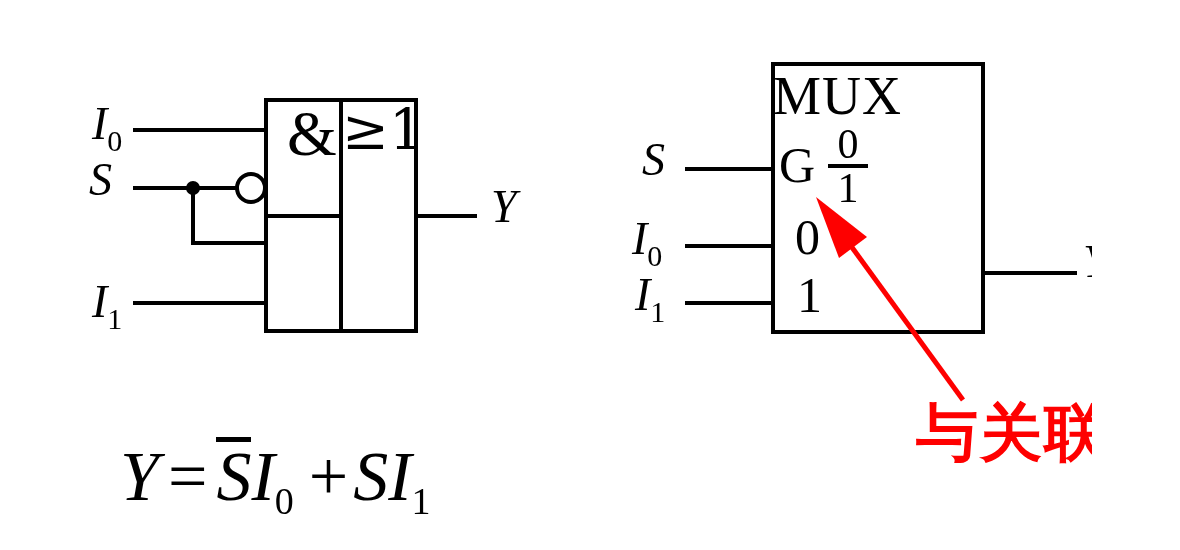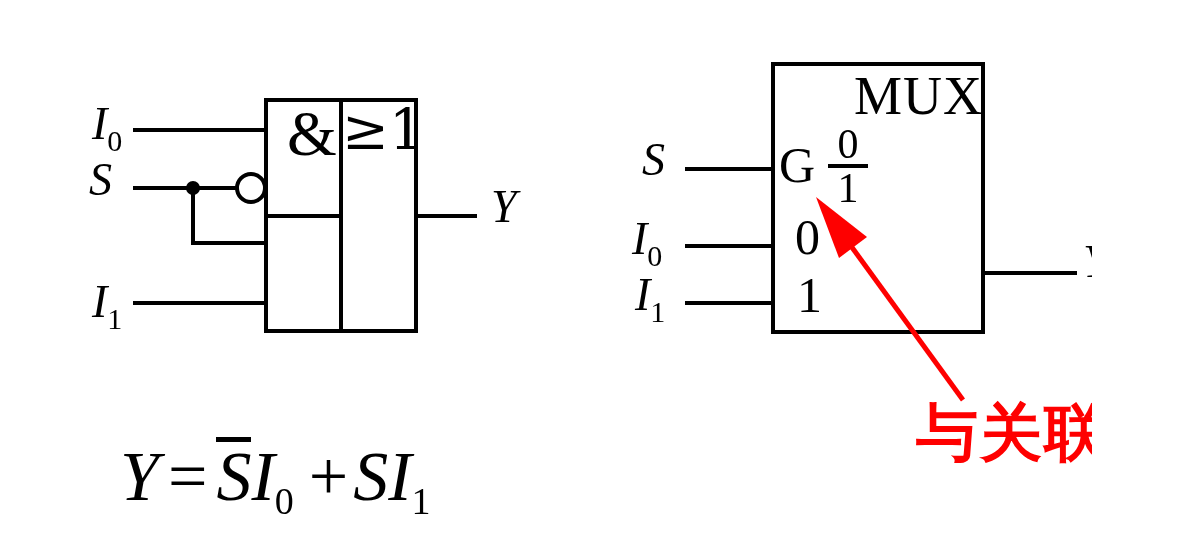--- a/index.html
+++ b/index.html
@@ -25,21 +25,21 @@
     vertical-align:-12px;
   }
   
   .lbl-i0L{left:92px;top:101px;font-size:46px;}
   .lbl-sL{left:89px;top:157px;font-size:46px;}
   .lbl-i1L{left:92px;top:279px;font-size:46px;}
   .lbl-and{left:287px;top:102px;font-size:64px;}
   .lbl-or{left:342px;top:102px;font-size:56px;font-family:"DejaVu Serif","Liberation Serif",serif;}
   .lbl-yL{left:491px;top:184px;font-size:46px;}
   
-  .lbl-mux{left:773px;top:69px;width:210px;text-align:right;font-size:54px;letter-spacing:1px;}
+  .lbl-mux{left:773px;top:69px;width:210px;text-align:left;font-size:54px;letter-spacing:1px;}
   .lbl-sR{left:642px;top:137px;font-size:46px;}
   .lbl-i0R{left:632px;top:216px;font-size:46px;}
   .lbl-i1R{left:635px;top:272px;font-size:46px;}
   .lbl-g{left:779px;top:140px;font-size:50px;}
   .gfrac{left:828px;top:126px;width:40px;text-align:center;font-size:42px;}
   .gfrac .num{display:block;line-height:0.88;border-bottom:4px solid #000;padding-bottom:1px;}
   .gfrac .den{display:block;line-height:0.95;padding-top:1px;}
   .lbl-pin0{left:795px;top:212px;font-size:50px;}
   .lbl-pin1{left:797px;top:270px;font-size:50px;}
   .lbl-yR{left:1083px;top:239px;font-size:46px;}

